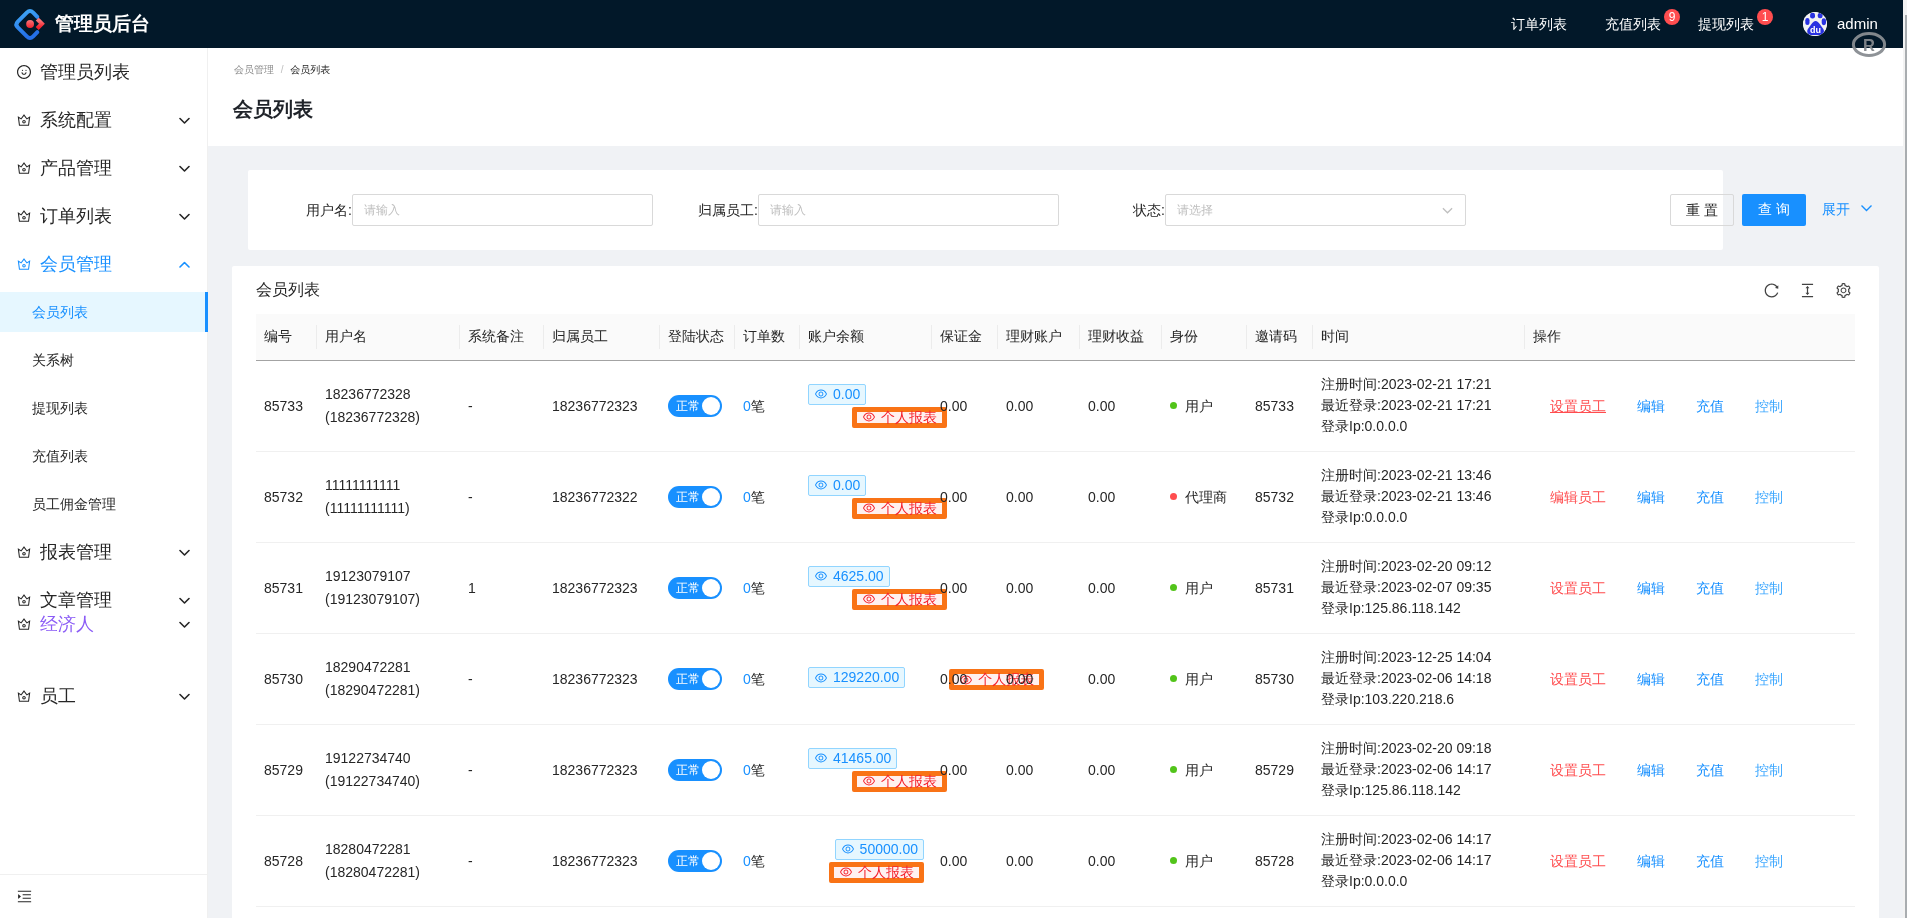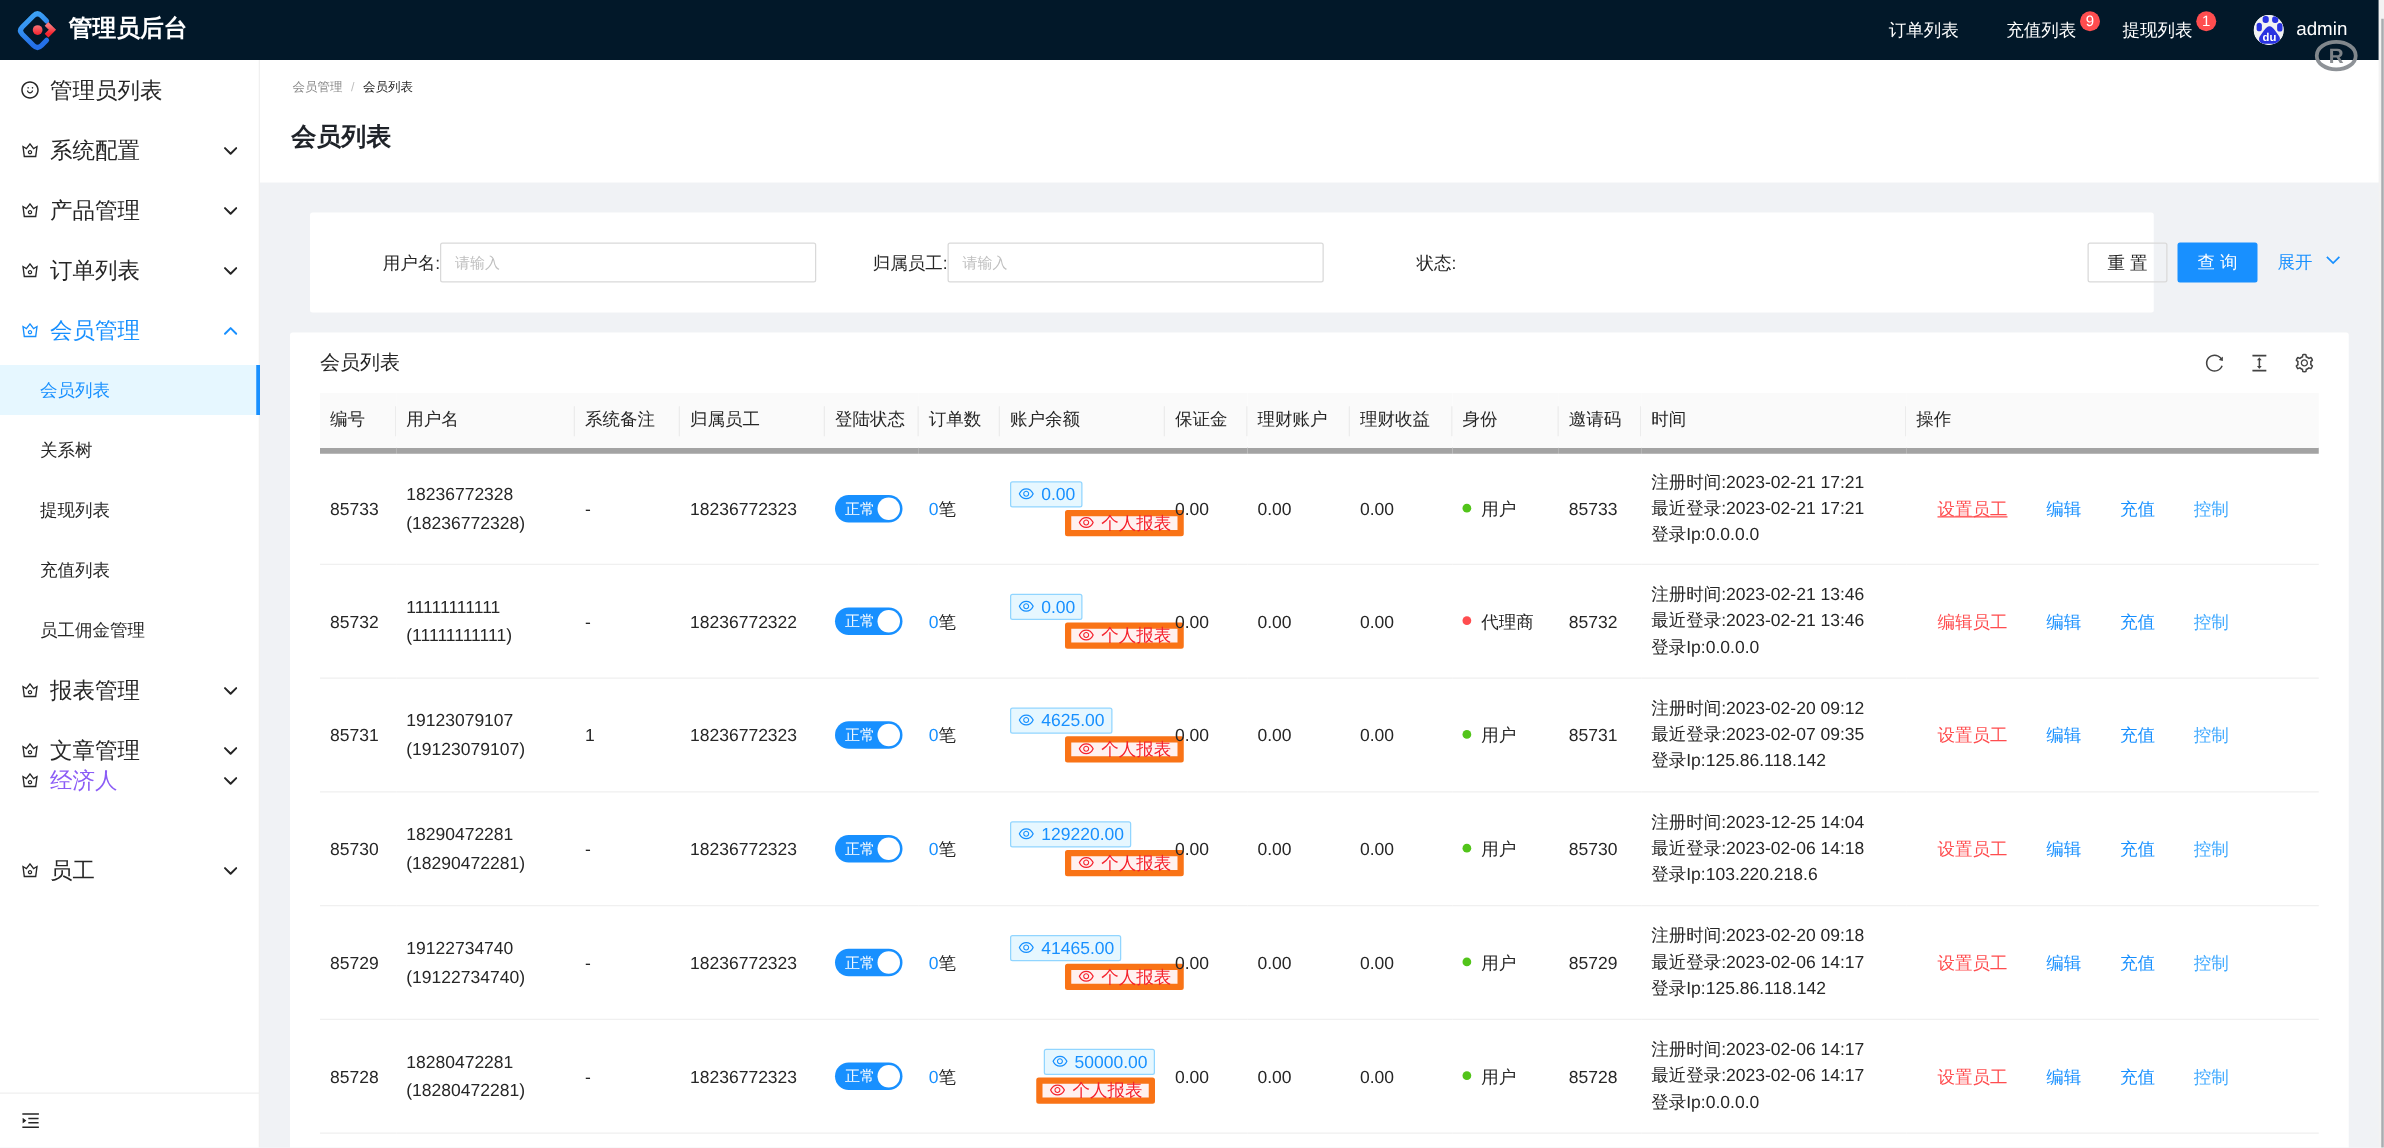--- a/index.html
+++ b/index.html
@@ -35,21 +35,21 @@
 #ptitle { position:absolute; left:25px; top:48px; font-size:20px; font-weight:600; color:#1f2329; }
 #filtercard { position:absolute; left:232px; top:170px; width:1475px; height:80px; background:#fff; border-radius:2px; z-index:5;margin-left:16px; }
 .flabel { position:absolute; top:24px; height:32px; line-height:32px; font-size:14px; color:#262626; text-align:right; }
 .finput { position:absolute; top:24px; width:301px; height:32px; border:1px solid #d9d9d9; border-radius:2px; background:#fff; line-height:30px; font-size:12px; color:#bfbfbf; padding-left:11px; }
 .fbtn { position:absolute; top:24px; height:32px; line-height:30px; font-size:14px; text-align:center; border-radius:2px; }
 
 #tablecard { position:absolute; left:232px; top:266px; width:1647px; height:652px; background:#fff; border-radius:2px 2px 0 0; z-index:5; }
 #tctitle { position:absolute; left:24px; top:14px; font-size:16px; color:#262626; }
 .tbicon { position:absolute; top:16px; width:17px; height:17px; }
 table { position:absolute; left:24px; top:48px; width:1599px; border-collapse:collapse; table-layout:fixed; font-size:14px; color:#262626; }
-th { background:#fafafa; height:46px; font-weight:500; text-align:left; padding:0 8px; position:relative; border-bottom:5px solid #a3a3a3; font-size:14px; color:#262626; }
+th { background:#fafafa; height:46px; font-weight:500; text-align:left; padding:0 8px; position:relative; border-bottom:1px solid #a3a3a3; font-size:14px; color:#262626; }
 th .sep { position:absolute; right:0; top:11px; width:1px; height:24px; background:#ececec; }
 td { height:91px; padding:0 8px; border-bottom:1px solid #f0f0f0; vertical-align:middle; line-height:22px; }
 .timecell { line-height:21px;margin-left:29px; }
 .u2 { line-height:23px; }
 .switch { position:relative; display:inline-block; width:54px; height:22px; border-radius:11px; background:#1890ff; vertical-align:middle; }
 .switch .stx { position:absolute; left:8px; top:0; line-height:22px; color:#fff; font-size:12px; }
 .switch .knob { position:absolute; right:2px; top:2px; width:18px; height:18px; border-radius:50%; background:#fff; }
 .bluebtn { display:inline-flex; align-items:center; height:21px; padding:0 5px; background:#e6f7ff; border:1px solid #91d5ff; border-radius:2px; color:#1890ff; font-size:14px; line-height:19px; white-space:nowrap; }
 .redbtn { display:inline-flex; align-items:center; height:21px; padding:0 5px; background:#fff1f0; border:5px solid #f97316; border-radius:2px; color:#f5222d; font-size:14px; line-height:19px; white-space:nowrap; margin-top:2px;margin-left:44px; }
 .eye { margin-right:5px; }
@@ -217,20 +217,25 @@
   <div id="crumb">会员管理 <span style="color:#bfbfbf;padding:0 4px;">/</span> <b>会员列表</b></div>
   <div id="ptitle">会员列表</div>
 </div>
 
 <div id="filtercard">
   <div class="flabel" style="left:-12px;width:116px;">用户名:</div>
   <div class="finput" style="left:104px;">请输入</div>
   <div class="flabel" style="left:394px;width:116px;">归属员工:</div>
   <div class="finput" style="left:510px;">请输入</div>
   <div class="flabel" style="left:801px;width:116px;">状态:</div>
+  <div class="finput" style="left:917px;">请选择
+    <svg style="position:absolute;right:12px;top:10px" width="11" height="11" viewBox="0 0 12 12">
+        <path d="M1 3.5 L6 8.5 L11 3.5" fill="none" stroke="#bfbfbf" stroke-width="1.4"></path>
+      </svg>
+  </div>
   <div class="fbtn" style="left:1422px;width:64px;border:1px solid #d9d9d9;color:#262626;">重 置</div>
   <div class="fbtn" style="left:1494px;width:64px;background:#1890ff;color:#fff;">查 询</div>
   <div class="fbtn blue" style="left:1574px;width:80px;text-align:left;">展开
     <svg style="vertical-align:0px;margin-left:6px" width="13" height="12" viewBox="0 0 13 12">
         <path d="M1.5 3.5 L6.5 8.5 L11.5 3.5" fill="none" stroke="#1890ff" stroke-width="1.4"></path>
       </svg>
   </div>
 </div>
 
 <div id="tablecard">
@@ -358,21 +363,21 @@
           <td class="opcell"><span class="opred">设置员工</span><span class="opblue">编辑</span><span class="opblue">充值</span><span class="oplight">控制</span></td>
         </tr>
         <tr>
           <td>85730</td>
           <td class="u2">18290472281<br>(18290472281)</td>
           <td>-</td>
           <td>18236772323</td>
           <td><span class="switch"><span class="stx">正常</span><span class="knob"></span></span></td>
           <td><span class="blue">0</span>笔</td>
           <td>
-            <div style="display:flex;flex-direction:column;align-items:flex-start;">
+            <div style="display:flex;flex-direction:row;align-items:flex-start;">
               <span class="bluebtn"><svg class="eye" width="14" height="14" viewBox="0 0 1024 1024" fill="#1890ff">
                   <path d="M942.2 486.2C847.4 286.5 704.1 186 512 186c-192.2 0-335.4 100.5-430.2 300.3a60.3 60.3 0 0 0 0 51.5C176.6 737.5 319.9 838 512 838c192.2 0 335.4-100.5 430.2-300.3 7.7-16.2 7.7-35 0-51.5zM512 766c-161.3 0-279.4-81.8-362.7-254C232.6 339.8 350.7 258 512 258c161.3 0 279.4 81.8 362.7 254C791.5 684.2 673.4 766 512 766zm-4-430c-97.2 0-176 78.8-176 176s78.8 176 176 176 176-78.8 176-176-78.8-176-176-176zm0 288c-61.9 0-112-50.1-112-112s50.1-112 112-112 112 50.1 112 112-50.1 112-112 112z"></path>
                 </svg>129220.00</span>
               <span class="redbtn"><svg class="eye" width="14" height="14" viewBox="0 0 1024 1024" fill="#f5222d">
                   <path d="M942.2 486.2C847.4 286.5 704.1 186 512 186c-192.2 0-335.4 100.5-430.2 300.3a60.3 60.3 0 0 0 0 51.5C176.6 737.5 319.9 838 512 838c192.2 0 335.4-100.5 430.2-300.3 7.7-16.2 7.7-35 0-51.5zM512 766c-161.3 0-279.4-81.8-362.7-254C232.6 339.8 350.7 258 512 258c161.3 0 279.4 81.8 362.7 254C791.5 684.2 673.4 766 512 766zm-4-430c-97.2 0-176 78.8-176 176s78.8 176 176 176 176-78.8 176-176-78.8-176-176-176zm0 288c-61.9 0-112-50.1-112-112s50.1-112 112-112 112 50.1 112 112-50.1 112-112 112z"></path>
                 </svg>个人报表</span>
             </div>
           </td>
           <td>0.00</td>
           <td>0.00</td>

